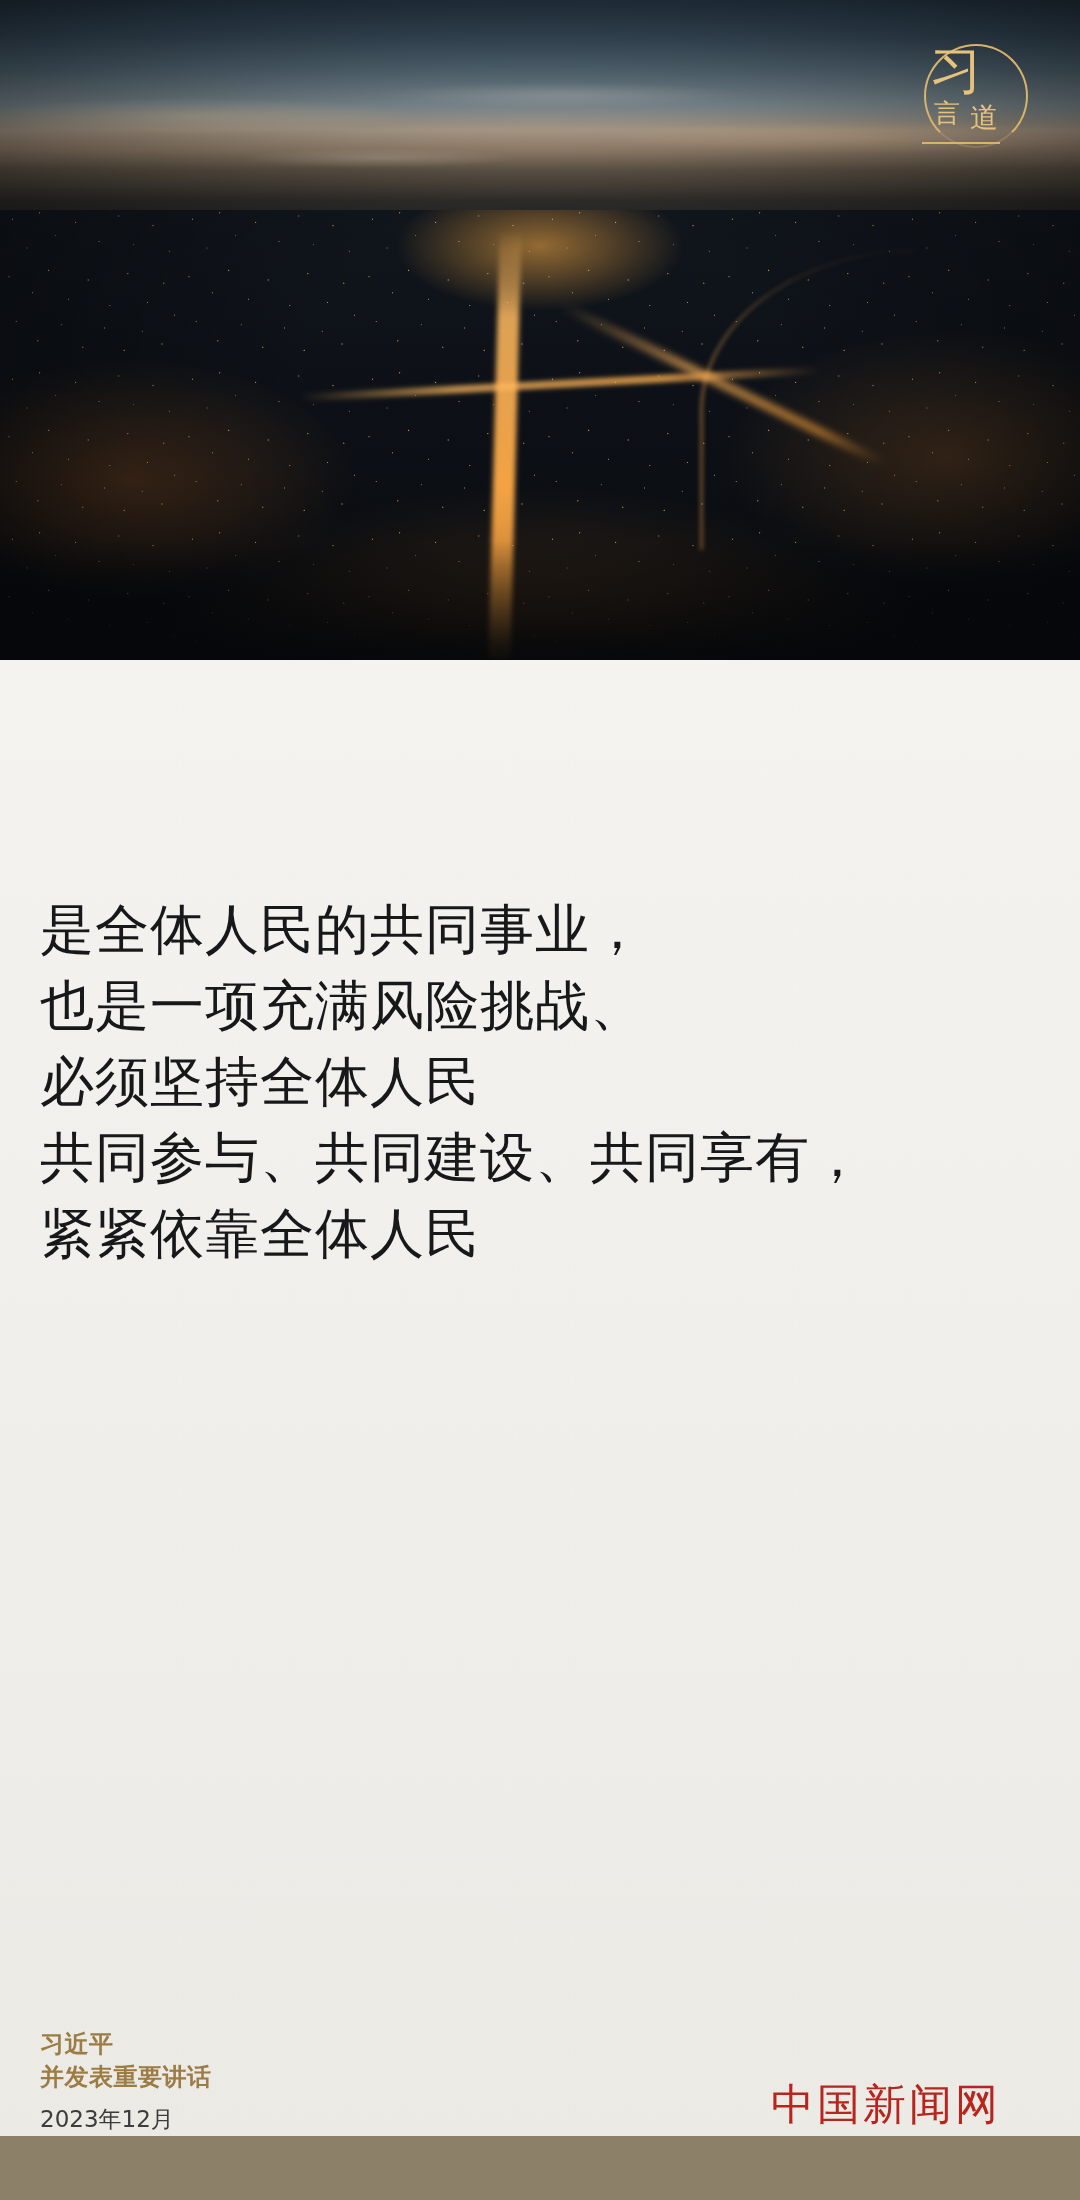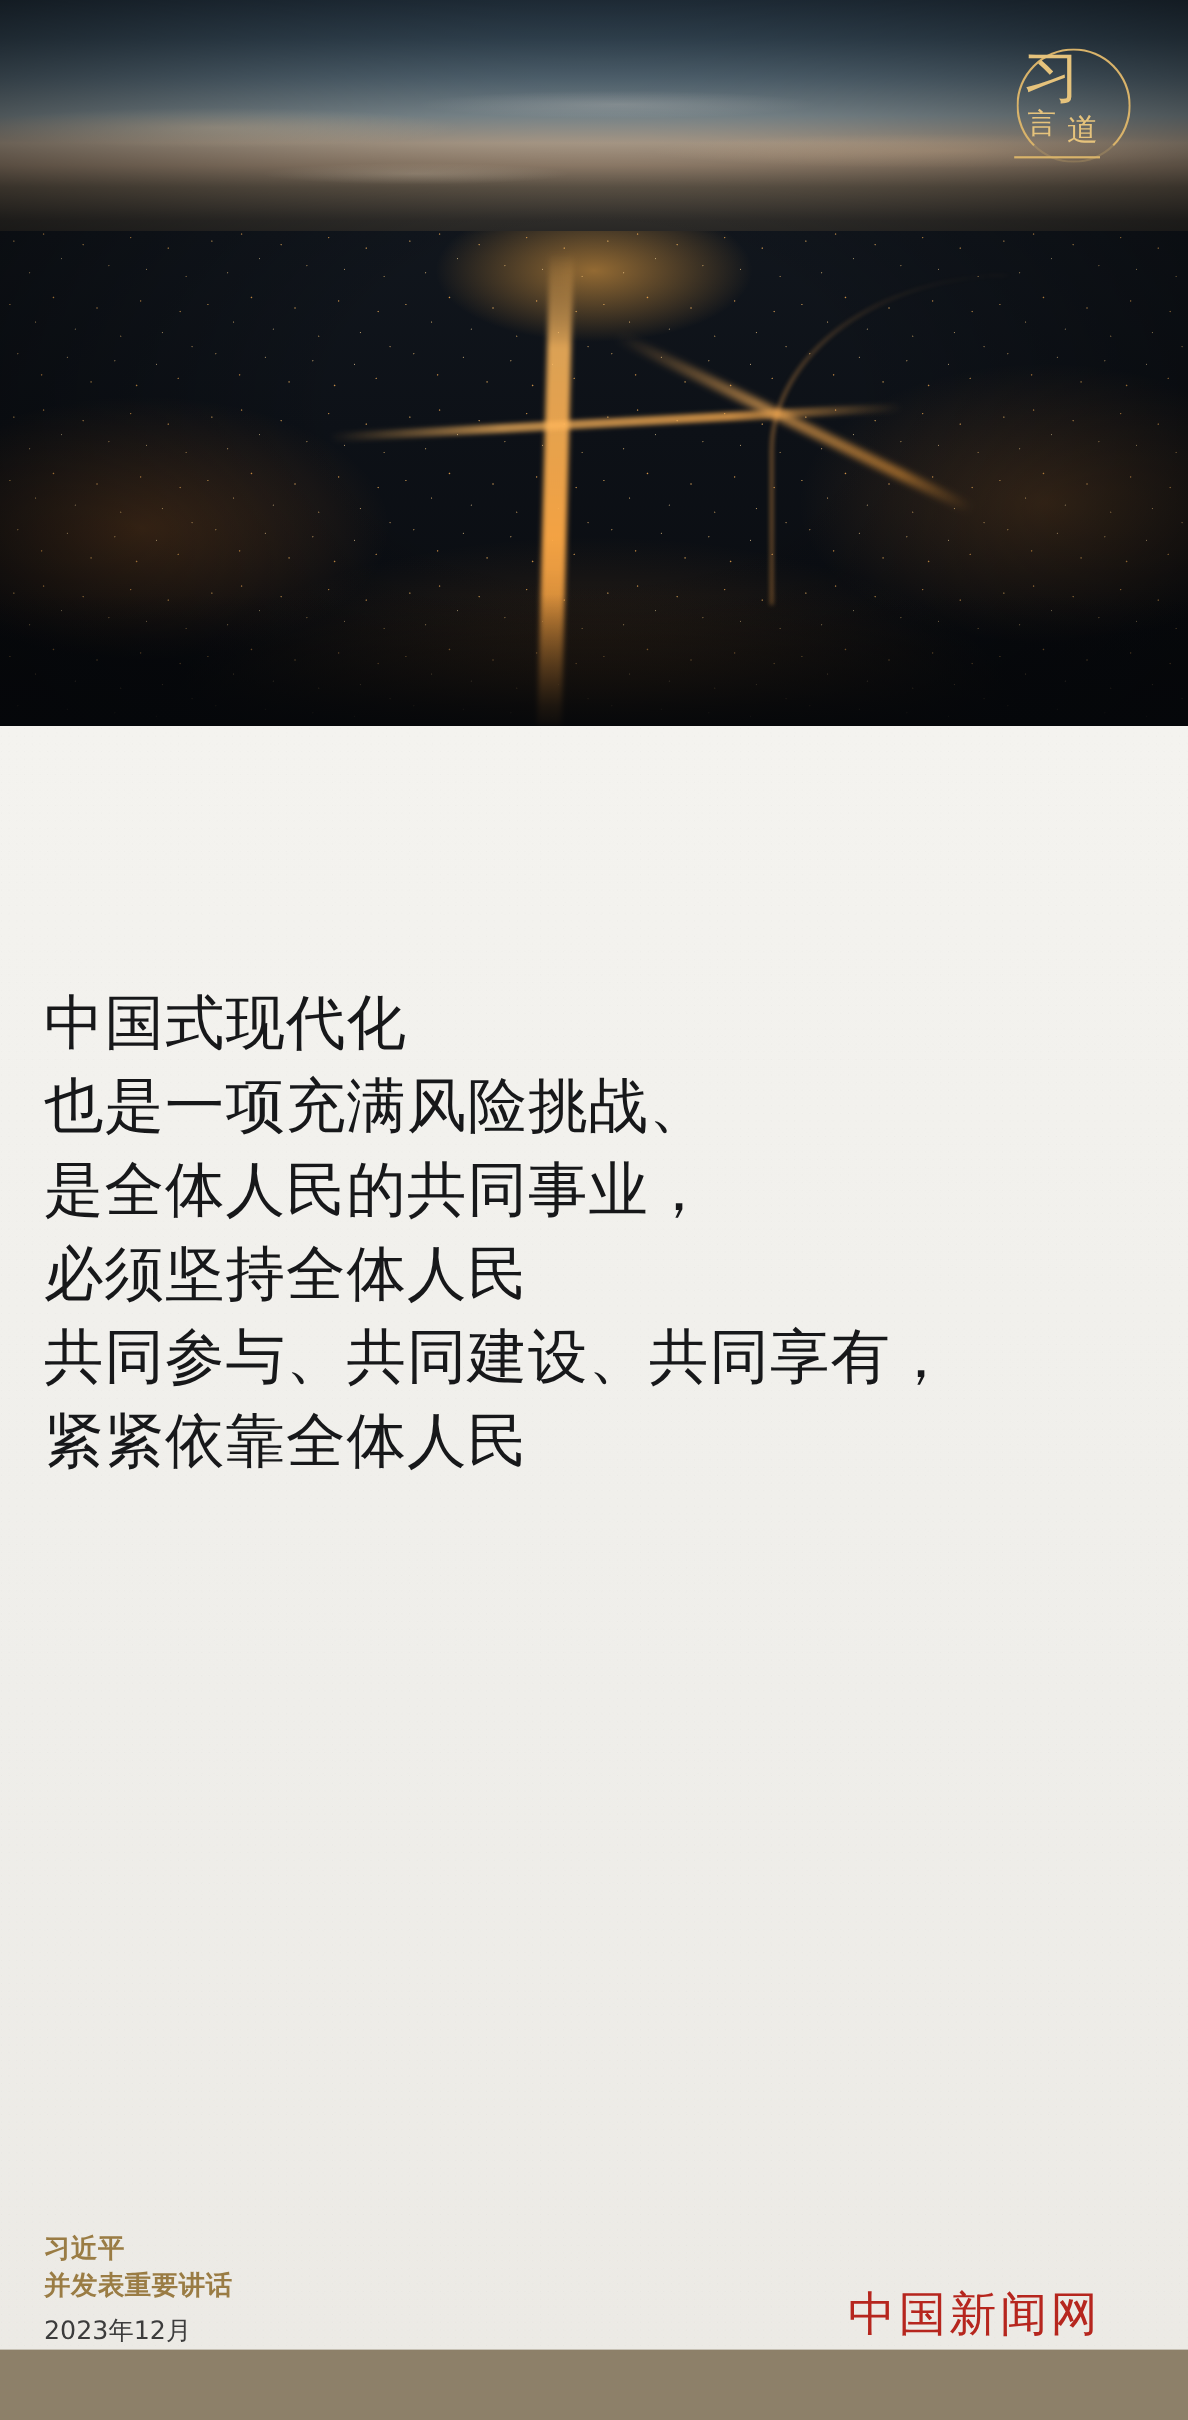--- a/index.html
+++ b/index.html
@@ -316,23 +316,22 @@
       <div class="seal-xi">习</div>
       <div class="seal-yan">言</div>
       <div class="seal-dao">道</div>
       <div class="seal-underline"></div>
     </div>
   </div>
 
   <div class="paper">
 
     <div class="quote">
-      <div>中国式现代化</div>
+      <div>是全体人民的共同事业，</div>
       <div>也是一项充满风险挑战、</div>
-      <div>是全体人民的共同事业，</div>
       <div>必须坚持全体人民</div>
       <div>共同参与、共同建设、共同享有，</div>
       <div>紧紧依靠全体人民</div>
     </div>
 
     <div class="attrib">
       <div class="attrib-name">习近平</div>
       <div class="attrib-line2">并发表重要讲话</div>
       <div class="attrib-date">2023年12月</div>
     </div>

